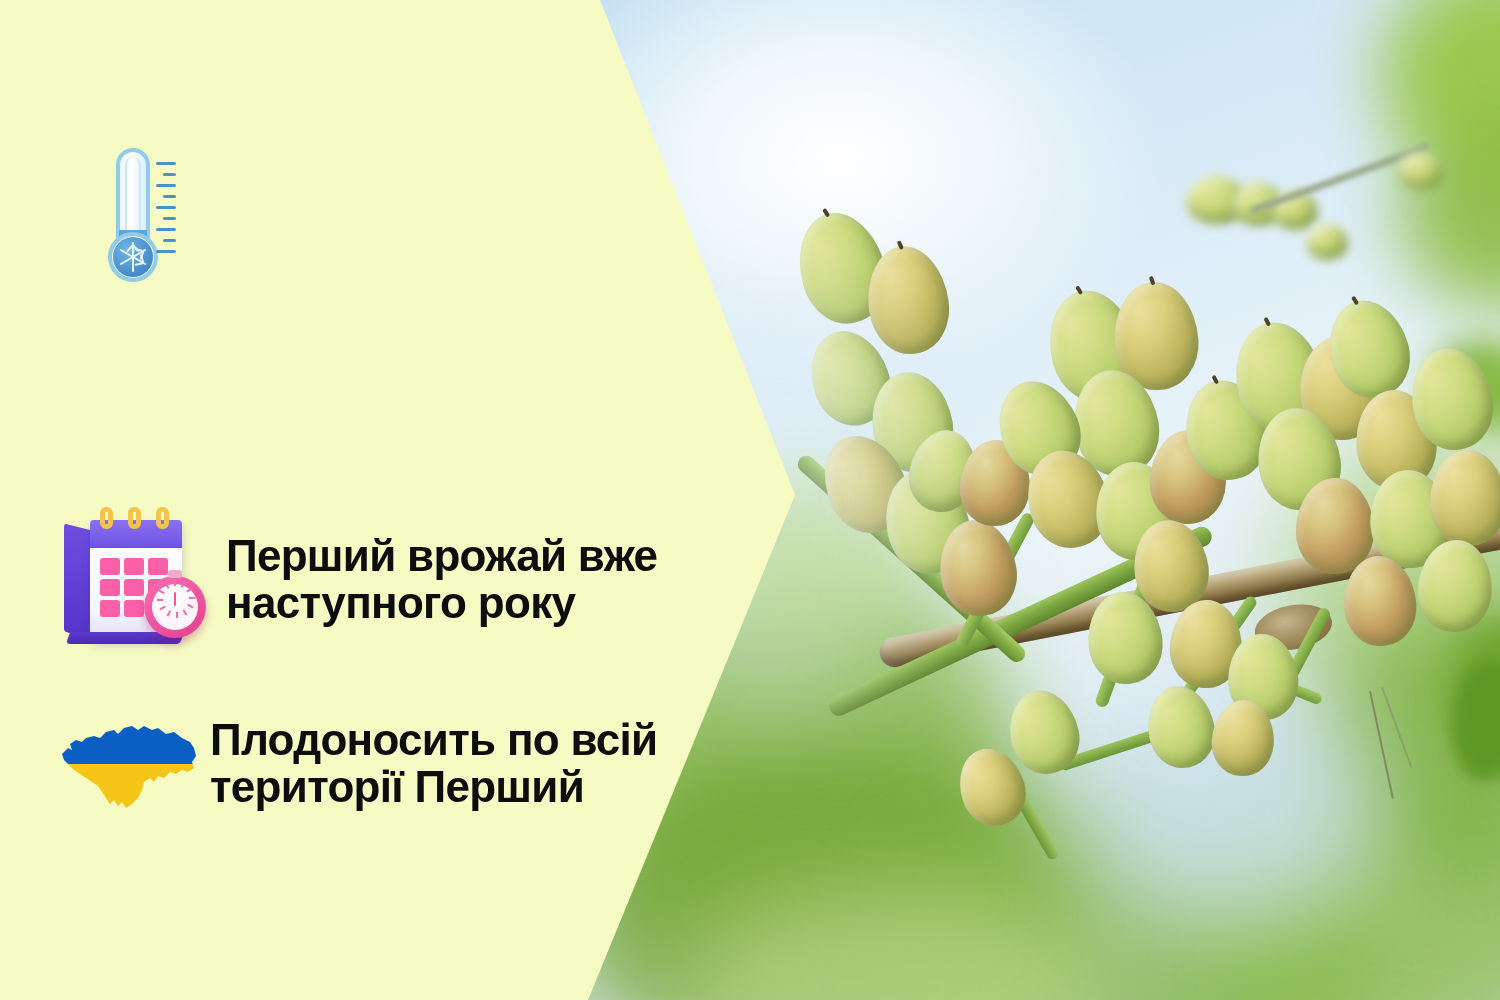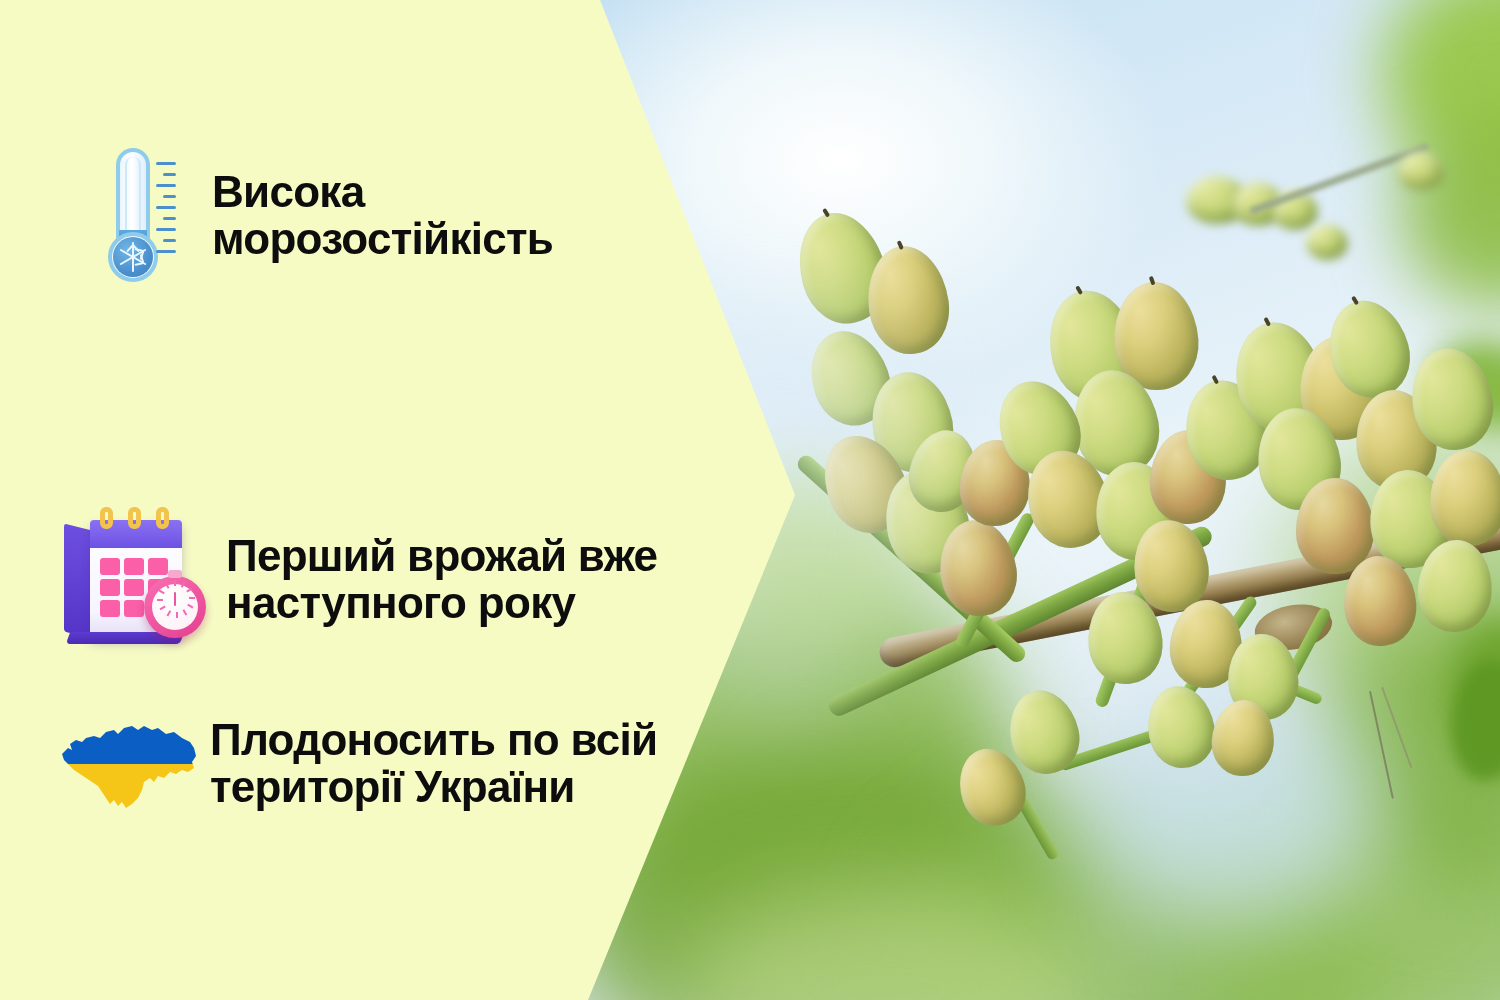--- a/index.html
+++ b/index.html
@@ -314,22 +314,20 @@
           <span style="top:22px;width:20px;"></span>
           <span style="top:33px;width:13px;"></span>
           <span style="top:44px;width:20px;"></span>
           <span style="top:55px;width:13px;"></span>
           <span style="top:66px;width:20px;"></span>
           <span style="top:77px;width:13px;"></span>
           <span style="top:88px;width:20px;"></span>
         </div>
       </div>
     </div>
-    <div class="ftext" style="margin-left:42px;font-size:44px;">Висока
-морозостійкість</div>
   </div>
 
 
   <div class="feature" style="left:58px;top:514px;justify-content:space-between;">
     <div class="ficon">
       <div class="cal">
         <div class="cal-back"></div>
         <div class="cal-body"></div>
         <div class="cal-top"></div>
         <div class="ring" style="left:42px;"></div>
@@ -383,16 +381,16 @@
             </clipPath>
           </defs>
           <g clip-path="url(#uaclip)">
             <rect x="0" y="0" width="140" height="48" fill="#0B5EC4"></rect>
             <rect x="0" y="48" width="140" height="48" fill="#F5C518"></rect>
           </g>
         </svg>
       </div>
     </div>
     <div class="ftext" style="margin-left:12px;font-size:44px;">Плодоносить по всій
-території України</div>
+території Перший</div>
   </div>
 
 </div>
 
 </body></html>

